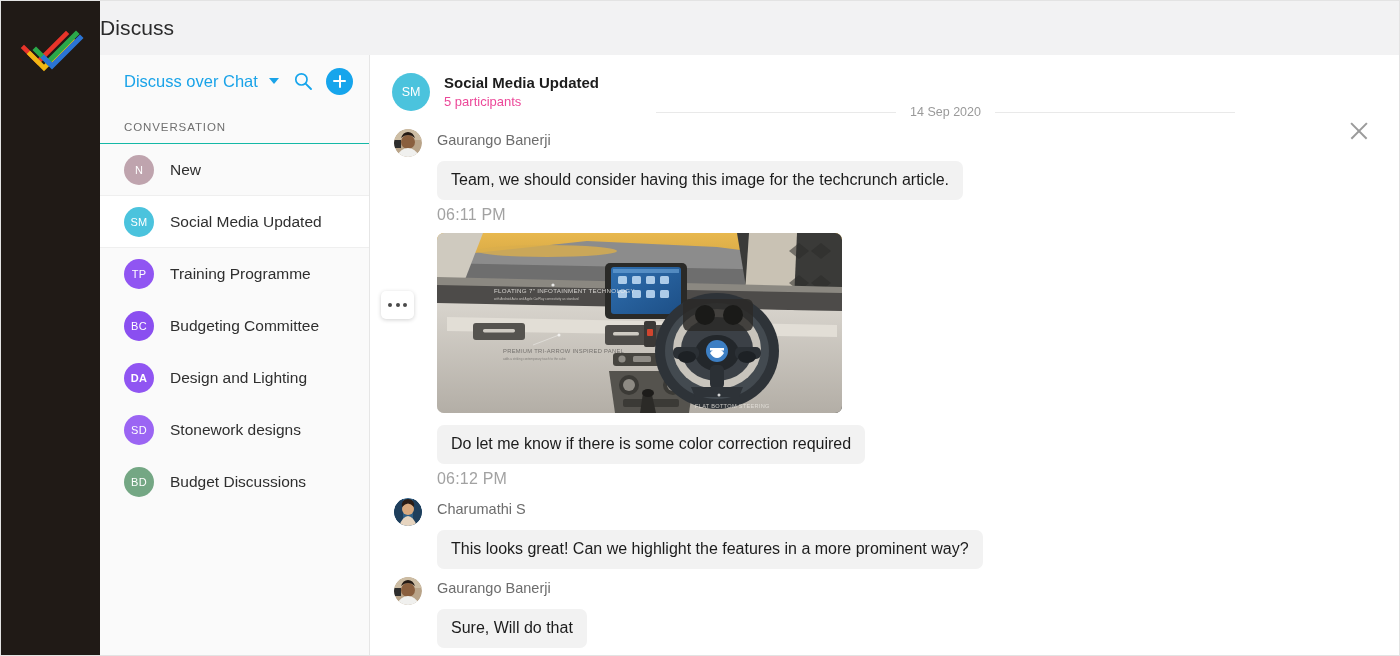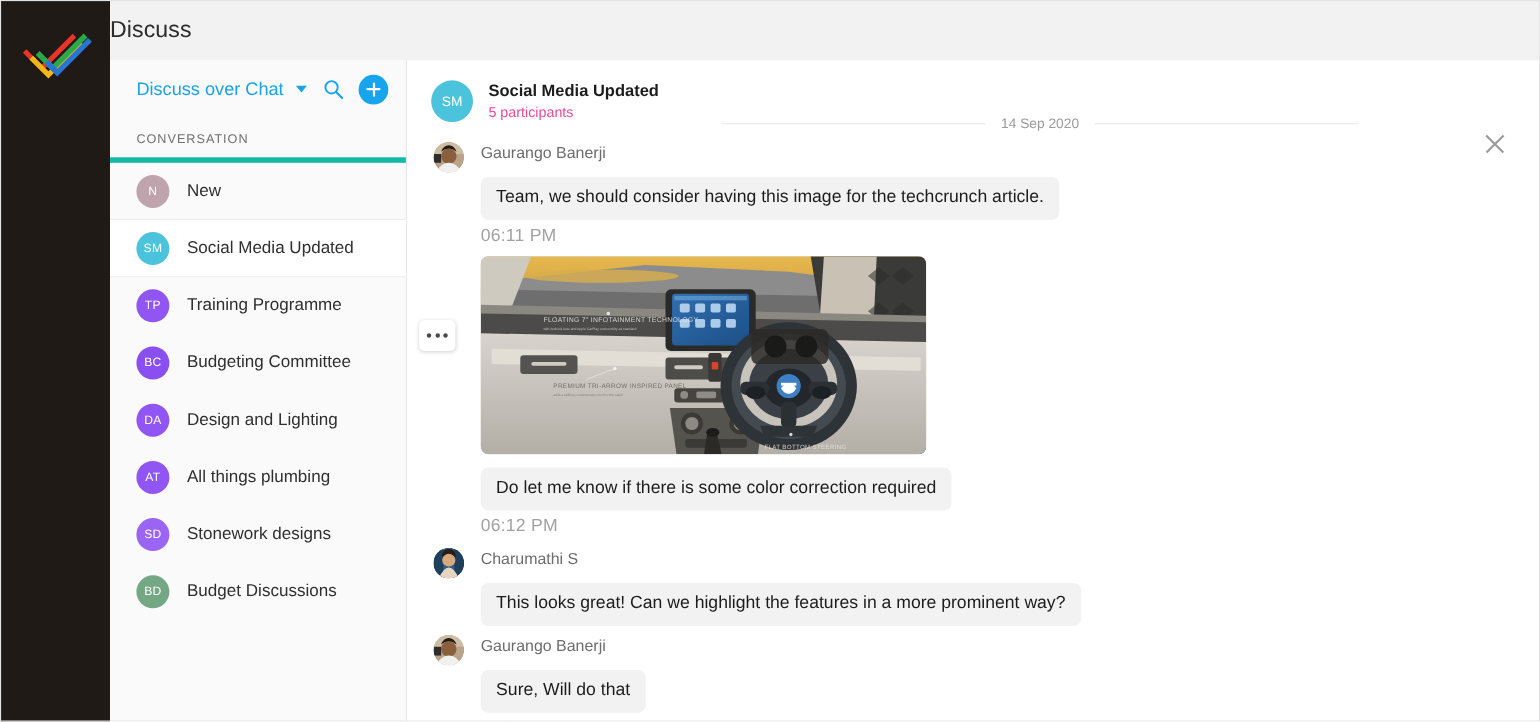--- a/index.html
+++ b/index.html
@@ -111,21 +111,21 @@
     border-radius: 1px;
   }
   .add-btn::before { left: 7px; top: 12.5px; width: 13px; height: 2px; }
   .add-btn::after  { top: 7px; left: 12.5px; height: 13px; width: 2px; }
 
   .conv-section-label {
     font-size: 11.5px;
     letter-spacing: .9px;
     color: #6f6f6f;
     padding: 14px 0 10px 24px;
-    border-bottom: 5px solid #14b8a6;
+    border-bottom: 1px solid #14b8a6;
   }
 
   .conv-list {
     flex: 1 1 auto;
     overflow: hidden;
     padding-top: 0;
   }
   .conv-item {
     height: 52px;
     display: flex;
@@ -372,26 +372,22 @@
           </div>
           <div class="conv-item plain">
             <div class="avatar" style="background: rgb(144, 85, 242);">TP</div>
             <div class="conv-name">Training Programme</div>
           </div>
           <div class="conv-item plain">
             <div class="avatar" style="background: rgb(138, 79, 240);">BC</div>
             <div class="conv-name">Budgeting Committee</div>
           </div>
           <div class="conv-item plain">
-            <div class="avatar" style="background: rgb(144, 85, 242);">DA</div>
+            <div class="avatar" style="background: rgb(144, 85, 242); font-weight: bold;">DA</div>
             <div class="conv-name">Design and Lighting</div>
-          </div>
-          <div class="conv-item plain">
-            <div class="avatar" style="background: rgb(144, 85, 242);">AT</div>
-            <div class="conv-name">All things plumbing</div>
           </div>
           <div class="conv-item plain">
             <div class="avatar" style="background: rgb(155, 101, 243);">SD</div>
             <div class="conv-name">Stonework designs</div>
           </div>
           <div class="conv-item plain">
             <div class="avatar" style="background: rgb(116, 167, 132);">BD</div>
             <div class="conv-name">Budget Discussions</div>
           </div>
         </div>

